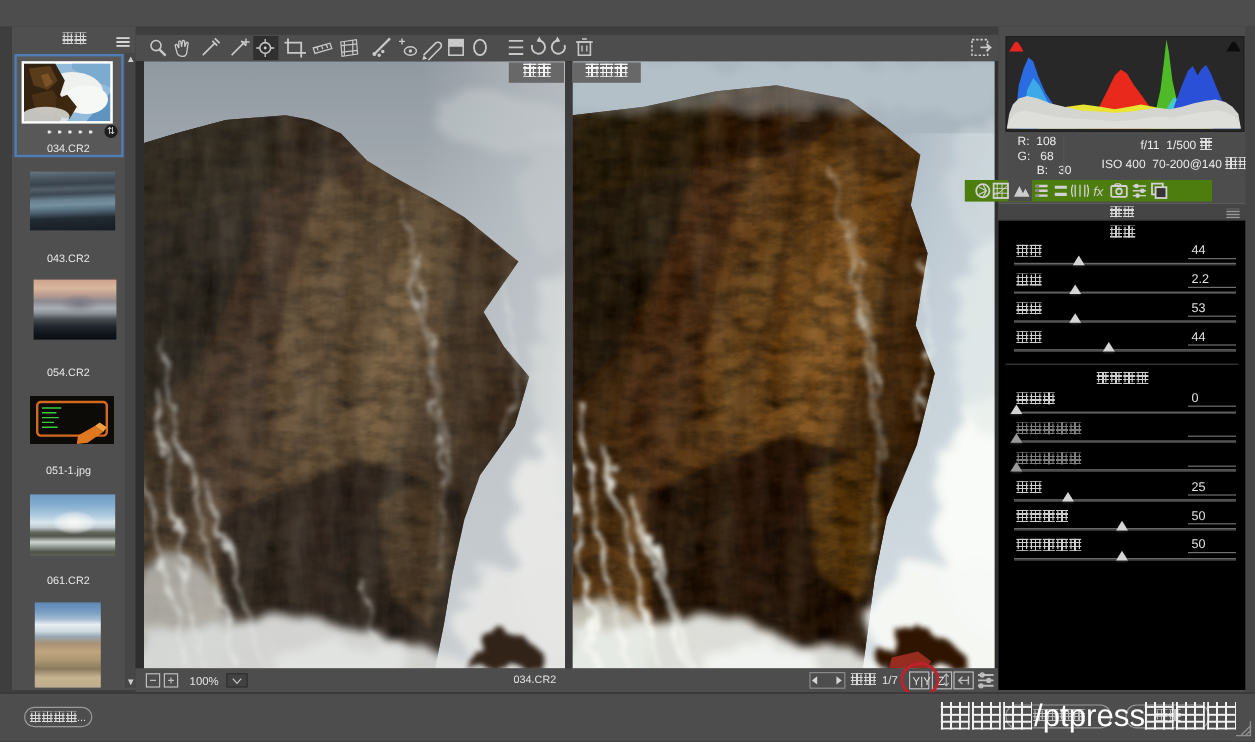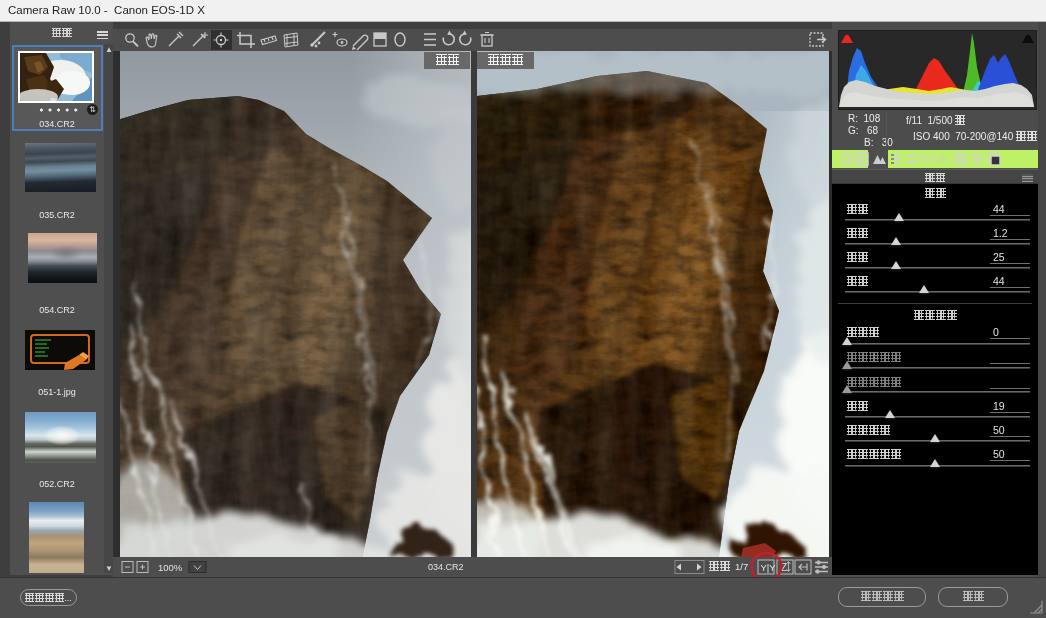--- a/index.html
+++ b/index.html
@@ -41,38 +41,37 @@
 #t038{background:
  linear-gradient(180deg, #5e87b4 0%, #7aa0c4 12%, #a8bed4 20%, #e8eef2 26%, #cdd8de 34%, #98a8b4 40%, #a99176 48%, #c0a57e 58%, #ad9672 68%, #8a7a5e 78%, #c6b290 88%, #bfae8e 100%)}
 
 #toolbar{left:113px;top:29px;width:719px;height:22px;background:#4d4d4d}
 #imgarea{left:113px;top:51px;width:719px;height:506px;background:#2e2e2e}
 #botbar{left:113px;top:557px;width:719px;height:20px;background:#4d4d4d}
 
 #rpanel{left:832px;top:22px;width:214px;height:555px;background:#4d4d4d}
 #hist{left:838px;top:30px;width:199px;height:80px;background:#282828;border:1px solid #1f1f1f}
 #histinfo{left:838px;top:110px;width:199px;height:39px;background:#4c4c4c;color:#ececec;font-size:10px}
-#tabs{left:832px;top:150px;width:206px;height:18px;background:#bef264}
+#tabs{left:804px;top:150px;width:206px;height:18px;background:#4d7c0f}
 #dhead{left:832px;top:169px;width:206px;height:15px;background:#454545;border-top:1px solid #5a5a5a;border-bottom:1px solid #363636;color:#e5e5e5;font-size:9.5px;text-align:center;line-height:15px}
 #sliders{left:832px;top:184px;width:206px;height:391px;background:#000000;color:#e0e0e0;font-size:10px}
 .shead{position:absolute;width:100%;text-align:center}
 .slab{position:absolute;left:15px}
 .sval{position:absolute;width:40px;text-align:left;padding-left:3px;border-bottom:1px solid #6f6f6f;font-size:10.5px;height:13px}
 .track{position:absolute;left:13px;width:185px;height:2px;background:#6a6a6a;border-bottom:1px solid #3a3a3a}
 .dim{color:#8a8a8a}
 .thumbtri{position:absolute;width:0;height:0;border-left:5.5px solid transparent;border-right:5.5px solid transparent;border-bottom:8.5px solid #d4d4d4;filter:drop-shadow(0 1px 1px #2a2a2a)}
 
 #bottom{left:0;top:577px;width:1046px;height:41px;background:#4d4d4d;border-top:1px solid #333}
 .pill{position:absolute;border:1px solid #9a9a9a;border-radius:9px;color:#e8e8e8;font-size:9px;text-align:center}
 #link{left:0px;top:592px;width:975px;text-align:center;color:#f0f0f0;font-size:9.5px}
 #wm{left:784px;top:581px;width:260px;color:#fff;font-size:26px;white-space:nowrap}
 </style></head>
 <body>
 <div id="app">
-<div id="title" class="abs">Camera Raw 10.0 -&nbsp;&nbsp;Canon EOS-1D X</div>
 <div id="dark" class="abs"></div>
 
 <div id="film" class="abs"></div>
 <div id="filmhead" class="abs"><span class="z"></span><span class="z"></span></div>
 <div id="fmenu" class="abs"></div>
 <div id="fscroll" class="abs">
       <div class="abs arr" style="left:1px;top:2px">▲</div>
       <div class="abs arr" style="left:1px;top:521px">▼</div>
     </div>
 
@@ -88,38 +87,38 @@
 <path d="M6,26 L24,22 L30,32 L24,44 L10,40 Z" fill="#4a3014"></path>
 <path d="M26,30 L36,26 L44,36 L38,46 L28,44 Z" fill="#3c280f"></path>
 <path d="M14,10 L20,8 L24,16 L18,20 Z" fill="#7a5426"></path>
 <ellipse cx="18" cy="44" rx="20" ry="8" fill="#e8ebe8" opacity=".8"></ellipse>
 </svg></div>
 <div class="abs" id="stars" style="left:39px;top:108px;width:42px;height:4px;background:radial-gradient(circle 1.6px at 2px 2px,#ececec 96%,rgba(0,0,0,0)) 0 0/8.6px 4px repeat-x"></div>
 <div class="abs" style="left:87px;top:104px;width:11px;height:11px;border-radius:50%;background:#1e1e1e;color:#ddd;font-size:8px;line-height:11px;text-align:center">⇅</div>
 <div class="tlabel" style="left:11px;top:119px">034.CR2</div>
 
 <div class="abs thumb" id="t035" style="left:25px;top:143px;width:71px;height:49px"></div>
-<div class="tlabel" style="left:11px;top:210px">035.CR2</div>
+<div class="tlabel" style="left:11px;top:210px">043.CR2</div>
 
 <div class="abs thumb" id="t036" style="left:28px;top:233px;width:69px;height:50px"></div>
 <div class="tlabel" style="left:11px;top:305px">054.CR2</div>
 
 <div class="abs thumb" id="t036b" style="left:25px;top:330px;width:70px;height:40px">
 <svg width="70" height="40">
         <rect x="6" y="5" width="58" height="28" rx="3" fill="none" stroke="#d2691e" stroke-width="2"></rect>
 <g stroke="#3acc3a" stroke-width="1.2">
           <path d="M10,10 l16,0 M10,14 l12,0 M10,18 l14,0 M10,22 l10,0 M10,26 l13,0"></path>
         </g>
 <path d="M40,33 l14,-8 l7,5 l-13,9 l-9,1 Z" fill="#e07820"></path>
         <path d="M54,25 l4,-3 l6,4 l-3,4 Z" fill="#f0a040"></path>
 </svg></div>
 <div class="tlabel" style="left:11px;top:387px">051-1.jpg</div>
 
 <div class="abs thumb" id="t037" style="left:25px;top:412px;width:71px;height:51px"></div>
-<div class="tlabel" style="left:11px;top:479px">052.CR2</div>
+<div class="tlabel" style="left:11px;top:479px">061.CR2</div>
 
 <div class="abs thumb" id="t038" style="left:29px;top:502px;width:55px;height:71px"></div>
 
 <div id="toolbar" class="abs">
 <svg width="719" height="22" style="position:absolute;left:0;top:0;overflow:visible">
 <g stroke="#c9c9c9" fill="none" stroke-width="1.3">
  <rect x="98" y="1" width="21" height="20" fill="#303030" stroke="none"></rect>
  <circle cx="17" cy="9" r="4.2"></circle>
           <path d="M20,12.4 L25,17.4" stroke-width="2"></path>
  <path d="M34,13 L33,9 C33,8 34.3,7.6 34.8,8.6 L36,11 L36,6 C36,4.8 37.6,4.8 37.8,6 L38.3,10 L39,5.5 C39.2,4.4 40.7,4.5 40.8,5.6 L41,10 L42.2,6.8 C42.6,5.8 44,6.2 43.8,7.3 L43,12 L42.6,15 C42.3,16.8 41,18 39,18 C36.8,18 35.4,17 34.6,15.2 Z" stroke-width="1.1"></path>
@@ -366,22 +365,22 @@
  <path d="M0,76 L3,68 L8,63 L15,61 L24,63 L34,65 L46,67 L60,68 L76,69 L92,70 L106,69 L118,67 L128,66 L138,67 L148,65 L158,63 L168,62 L176,61 L184,63 L190,66 L194,71 L195,76 Z" fill="#e2e2de" opacity=".7"></path>
  <path d="M2,12 l12,0 l-4,-7 a2.2,2.2 0 0 0 -4,0 Z" fill="#e8251f"></path>
  <path d="M183,12 l12,0 l-4,-7 a2.2,2.2 0 0 0 -4,0 Z" fill="#0c0c0c"></path>
 </svg>
 </div>
 <div id="histinfo" class="abs">
  <div class="abs" style="left:10px;top:3px">R:&nbsp; 108</div>
  <div class="abs" style="left:10px;top:15px">G:&nbsp;&nbsp; 68</div>
  <div class="abs" style="left:26px;top:27px">B:&nbsp;&nbsp; 30</div>
  <div class="abs" style="left:48px;top:2px;height:35px;border-left:1px solid #555"></div>
- <div class="abs" style="left:68px;top:5px;width:124px;text-align:left">f/11&nbsp;&nbsp;1/500 <span class="z" style="font-size:10px"></span></div>
- <div class="abs" style="left:70px;top:21px;width:134px;text-align:center">ISO 400&nbsp;&nbsp;70-200@140 <span class="z" style="font-size:10px"></span><span class="z" style="font-size:10px"></span></div>
+ <div class="abs" style="left:80px;top:5px;width:124px;text-align:center">f/11&nbsp;&nbsp;1/500 <span class="z" style="font-size:10px"></span></div>
+ <div class="abs" style="left:70px;top:21px;width:134px;text-align:right">ISO 400&nbsp;&nbsp;70-200@140 <span class="z" style="font-size:10px"></span><span class="z" style="font-size:10px"></span></div>
 </div>
 <div id="tabs" class="abs">
 <svg width="206" height="18" style="position:absolute;left:0;top:0">
  <g transform="translate(6,0)">
  <rect x="30" y="0" width="20" height="18" fill="#4d4d4d"></rect>
  <g stroke="#d2d2d2" fill="none" stroke-width="1.5">
   <circle cx="9" cy="9" r="5.5"></circle>
             <path d="M9,3.5 L12,9 L9,14.5 M6,6 L12,9 M6,12 L12,9" stroke-width="1"></path>
   <rect x="18" y="3" width="12" height="12"></rect>
             <path d="M18,12 C22,12 26,8 30,4 M21,3 l0,12 M25,3 l0,12 M18,7 l12,0 M18,11 l12,0" stroke-width=".8"></path>
@@ -407,25 +406,25 @@
 <div id="dhead" class="abs"><span class="z"></span><span class="z"></span>
  <div class="abs" style="right:5px;top:3.5px;width:11px;height:8px;background:repeating-linear-gradient(0deg,#999 0 1.2px,#555 1.2px 2.6px)"></div>
 </div>
 <div id="sliders" class="abs">
  <div class="shead" style="top:4px"><span class="z"></span><span class="z"></span></div>
  <div class="slab" style="top:20px"><span class="z"></span><span class="z"></span></div>
       <div class="sval" style="left:158px;top:19px">44</div>
  <div class="track" style="top:35px"></div>
       <div class="thumbtri" style="left:62px;top:29px"></div>
  <div class="slab" style="top:44px"><span class="z"></span><span class="z"></span></div>
-      <div class="sval" style="left:158px;top:43px">1.2</div>
+      <div class="sval" style="left:158px;top:43px">2.2</div>
  <div class="track" style="top:59px"></div>
       <div class="thumbtri" style="left:59px;top:53px"></div>
  <div class="slab" style="top:68px"><span class="z"></span><span class="z"></span></div>
-      <div class="sval" style="left:158px;top:67px">25</div>
+      <div class="sval" style="left:158px;top:67px">53</div>
  <div class="track" style="top:83px"></div>
       <div class="thumbtri" style="left:59px;top:77px"></div>
  <div class="slab" style="top:92px"><span class="z"></span><span class="z"></span></div>
       <div class="sval" style="left:158px;top:91px">44</div>
  <div class="track" style="top:107px"></div>
       <div class="thumbtri" style="left:87px;top:101px"></div>
  <div class="abs" style="left:6px;top:119px;width:194px;border-top:1px solid #3c3c3c"></div>
  <div class="shead" style="top:126px"><span class="z"></span><span class="z"></span><span class="z"></span><span class="z"></span></div>
  <div class="slab" style="top:143px"><span class="z"></span><span class="z"></span><span class="z"></span></div>
       <div class="sval" style="left:158px;top:142px">0</div>
@@ -433,21 +432,21 @@
       <div class="thumbtri" style="left:10px;top:153px"></div>
  <div class="slab dim" style="top:168px"><span class="z"></span><span class="z"></span><span class="z"></span><span class="z"></span><span class="z"></span></div>
       <div class="sval" style="left:158px;top:167px"></div>
  <div class="track" style="top:183px"></div>
       <div class="thumbtri" style="left:10px;top:177px;border-bottom-color:#9a9a9a"></div>
  <div class="slab dim" style="top:193px"><span class="z"></span><span class="z"></span><span class="z"></span><span class="z"></span><span class="z"></span></div>
       <div class="sval" style="left:158px;top:192px"></div>
  <div class="track" style="top:207px"></div>
       <div class="thumbtri" style="left:10px;top:201px;border-bottom-color:#9a9a9a"></div>
  <div class="slab" style="top:217px"><span class="z"></span><span class="z"></span></div>
-      <div class="sval" style="left:158px;top:216px">19</div>
+      <div class="sval" style="left:158px;top:216px">25</div>
  <div class="track" style="top:232px"></div>
       <div class="thumbtri" style="left:53px;top:226px"></div>
  <div class="slab" style="top:241px"><span class="z"></span><span class="z"></span><span class="z"></span><span class="z"></span></div>
       <div class="sval" style="left:158px;top:240px">50</div>
  <div class="track" style="top:256px"></div>
       <div class="thumbtri" style="left:98px;top:250px"></div>
  <div class="slab" style="top:265px"><span class="z"></span><span class="z"></span><span class="z"></span><span class="z"></span><span class="z"></span></div>
       <div class="sval" style="left:158px;top:264px">50</div>
  <div class="track" style="top:281px"></div>
       <div class="thumbtri" style="left:98px;top:275px"></div>
@@ -456,13 +455,14 @@
 
 <div id="bottom" class="abs"></div>
 <div class="pill" style="left:20px;top:589px;width:57px;height:17px;line-height:16px"><span class="z" style="font-size:9px"></span><span class="z" style="font-size:9px"></span><span class="z" style="font-size:9px"></span><span class="z" style="font-size:9px"></span>...</div>
 <div class="pill" style="left:838px;top:587px;width:88px;height:20px;line-height:19px;color:#c6c6c6"><span class="z" style="font-size:10px"></span><span class="z" style="font-size:10px"></span><span class="z" style="font-size:10px"></span><span class="z" style="font-size:10px"></span></div>
 <div class="pill" style="left:938px;top:587px;width:70px;height:20px;line-height:19px;color:#c6c6c6"><span class="z" style="font-size:10px"></span><span class="z" style="font-size:10px"></span></div>
 <svg class="abs" width="16" height="16" style="left:1028px;top:599px">
       <g stroke="#8f8f8f" stroke-width="1.2">
         <path d="M14,2 L14,14 L2,14 M14,6 L6,14 M14,10 L10,14" fill="none"></path>
       </g>
     </svg>
+<div id="wm" class="abs"><span class="z"></span><span class="z"></span><span class="z"></span>/ptpress<span class="z"></span><span class="z"></span><span class="z"></span></div>
 </div>
 
 </body></html>

